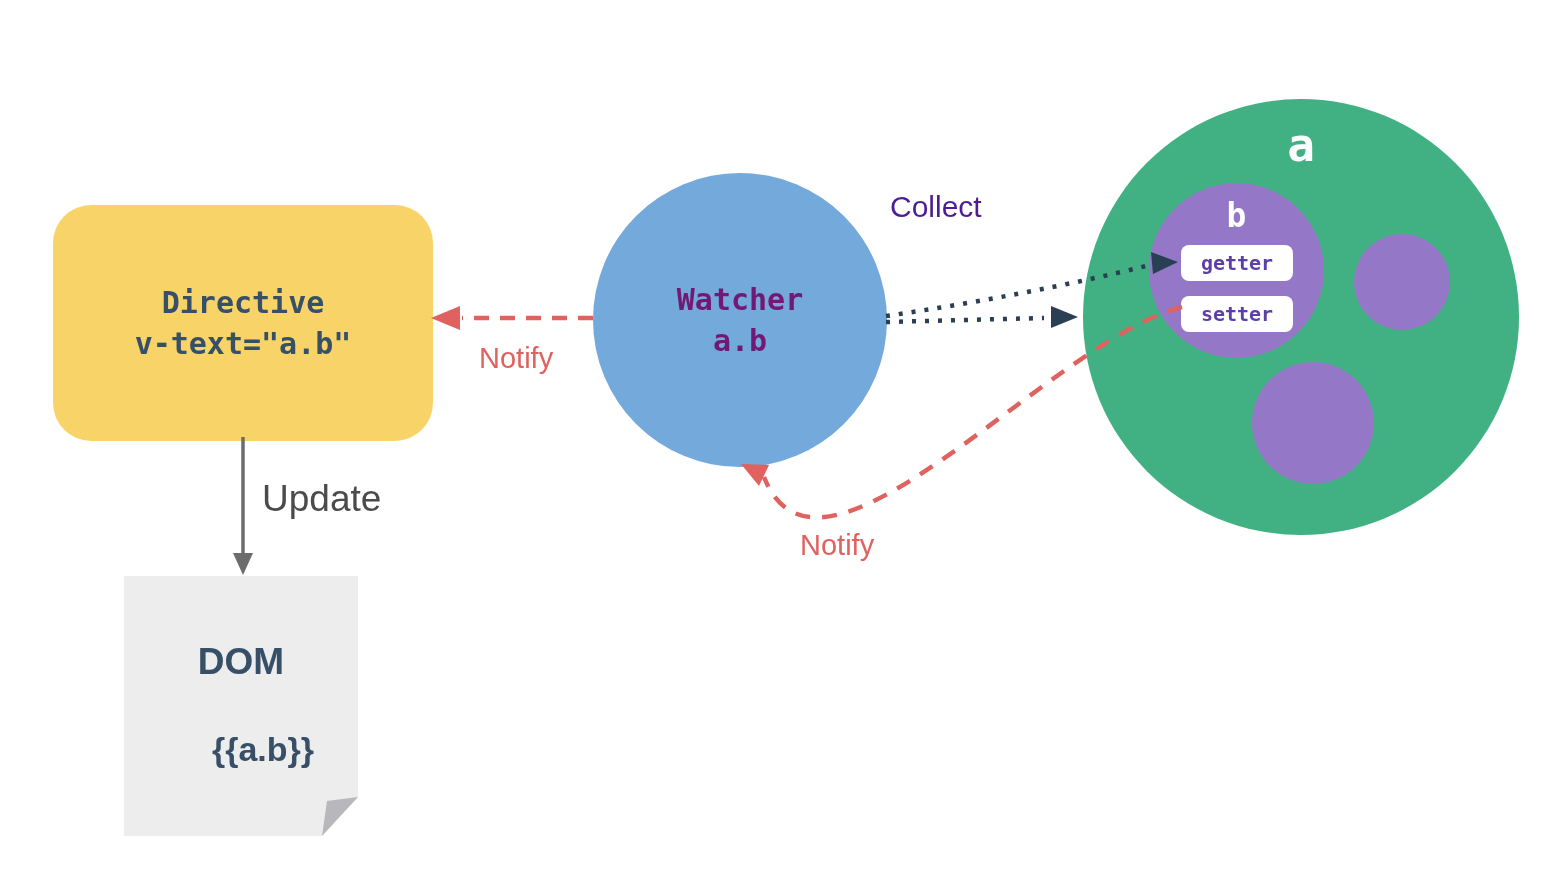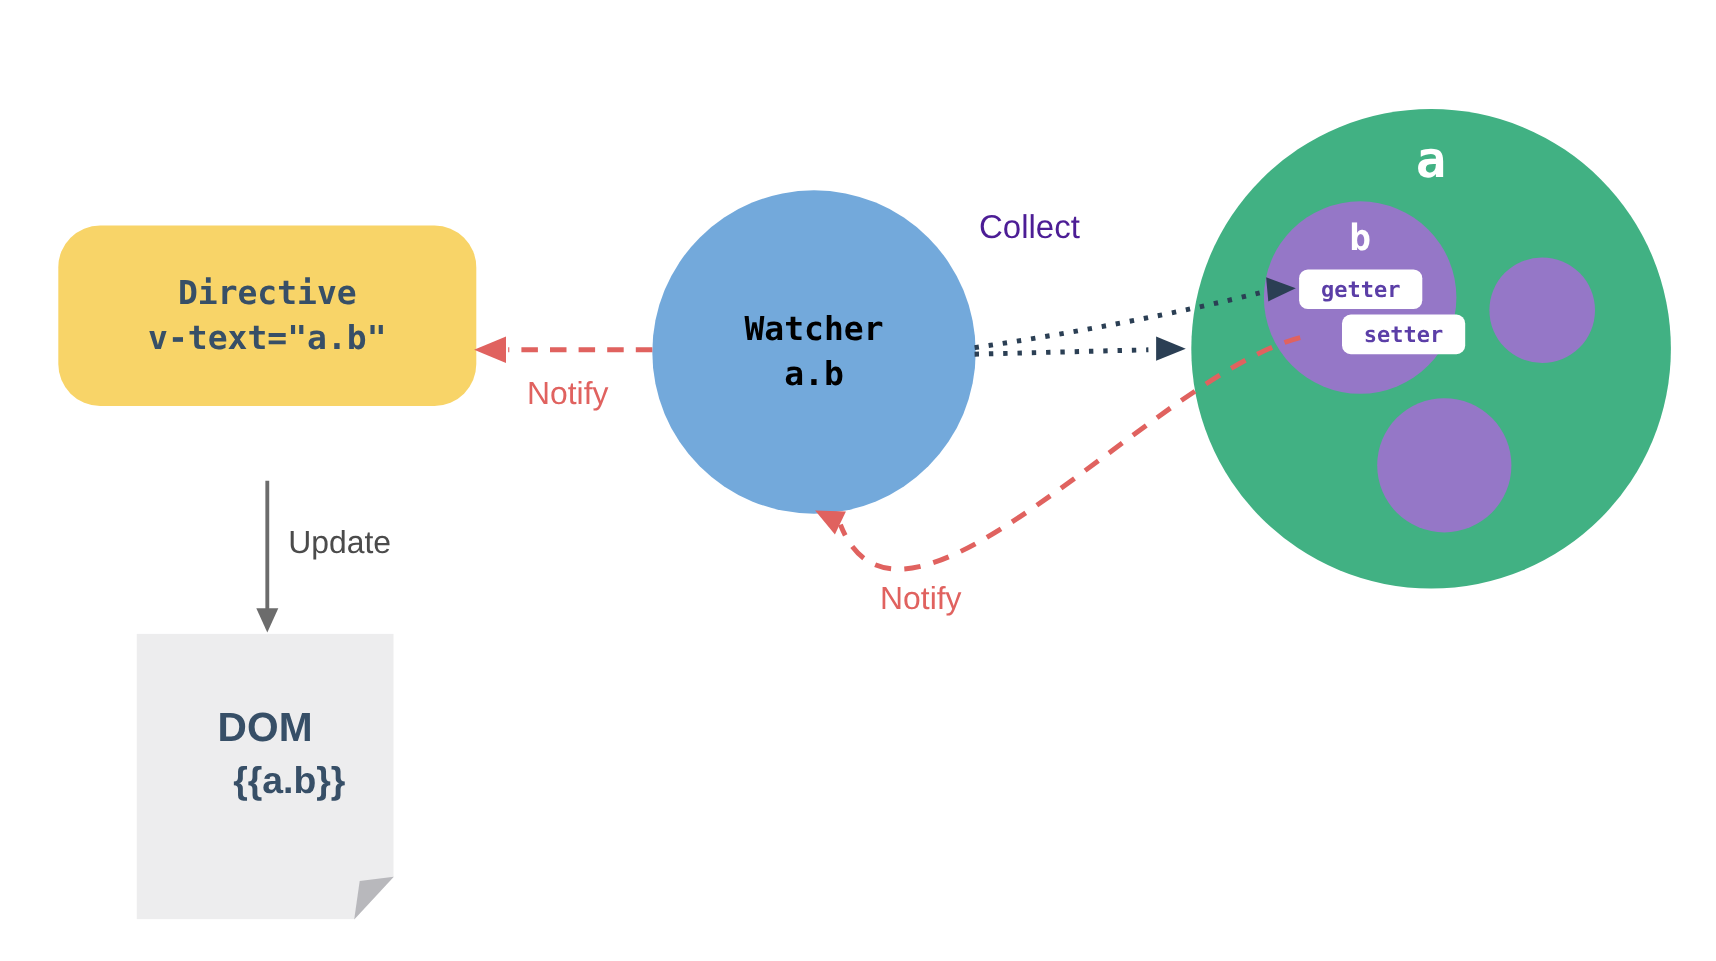--- a/index.html
+++ b/index.html
@@ -12,42 +12,42 @@
   }
   .abs{position:absolute;}
   .node-text{
     display:flex;flex-direction:column;align-items:center;justify-content:center;
     text-align:center;
   }
   .mono{font-family:"DejaVu Sans Mono", monospace;font-weight:bold;text-align:center;}
 
   
   #directive-box{
-    left:53px;top:205px;width:380px;height:164px;
+    left:53px;top:205px;width:380px;height:236px;
     background:#F8D468;border-radius:38px;
     color:#374F67;font-size:30px;line-height:41px;
     z-index:1;
   }
 
   
   #dom-doc{
     left:124px;top:576px;width:234px;height:260px;
     background:#EDEDEE;
     clip-path:polygon(0 0,100% 0,100% 221px,198px 100%,0 100%);
     color:#374F67;
     z-index:1;
-    justify-content:flex-start;padding-top:64px;box-sizing:border-box;
+    justify-content:flex-start;padding-top:64px;box-sizing:border-box;gap:39px;
   }
   #dom-title{font-size:37px;font-weight:bold;line-height:44px;}
   #dom-template{font-size:34px;font-weight:bold;line-height:52px;margin-left:44px;}
 
   
   #watcher-circle{
     left:593px;top:173px;width:294px;height:294px;border-radius:50%;
-    background:#73A9DB;color:#000000;font-size:30px;line-height:41px;
+    background:#73A9DB;color:#701a75;font-size:30px;line-height:41px;
     z-index:1;
   }
 
   
   #data-circle{
     left:1083px;top:99px;width:436px;height:436px;border-radius:50%;
     background:#41B183;z-index:1;
   }
   #data-label{
     left:1083px;top:118px;width:436px;text-align:center;
@@ -62,28 +62,28 @@
     color:#ffffff;font-size:33px;z-index:3;
   }
   .prop-pill{
     left:1181px;width:112px;height:36px;
     background:#ffffff;border-radius:8px;
     color:#5B3EA7;font-size:20px;
     display:flex;align-items:center;justify-content:center;
     z-index:3;
   }
   #getter-pill{top:245px;}
-  #setter-pill{top:286px;margin-left:39px;}
+  #setter-pill{top:296px;}
   .deco-circle{border-radius:50%;background:#9577C7;z-index:2;}
   #deco-circle-right{left:1354px;top:234px;width:96px;height:96px;}
   #deco-circle-bottom{left:1252px;top:362px;width:122px;height:122px;}
 
   
   .edge-label{z-index:6;white-space:nowrap;}
-  #update-label{left:262px;top:478px;font-size:29px;color:#4B4B4B;}
+  #update-label{left:262px;top:478px;font-size:37px;color:#4B4B4B;}
   #notify-left-label{left:479px;top:342px;font-size:29px;color:#E0625F;}
   #notify-bottom-label{left:800px;top:529px;font-size:29px;color:#E0625F;}
   #collect-label{left:890px;top:188px;font-size:30px;line-height:37px;color:#4c1d95;}
 
   #arrow-layer{left:0;top:0;z-index:5;pointer-events:none;}
 </style>
 </head>
 <body>
 
 <div id="stage">

